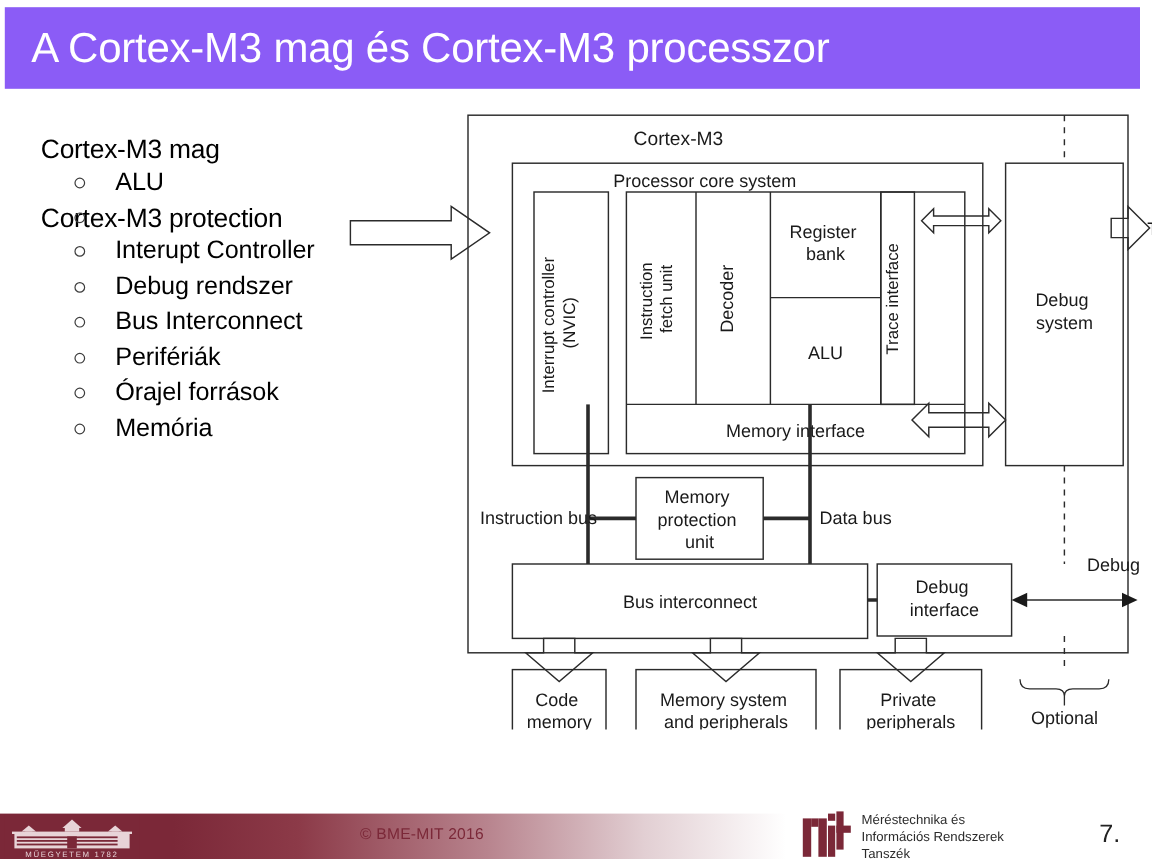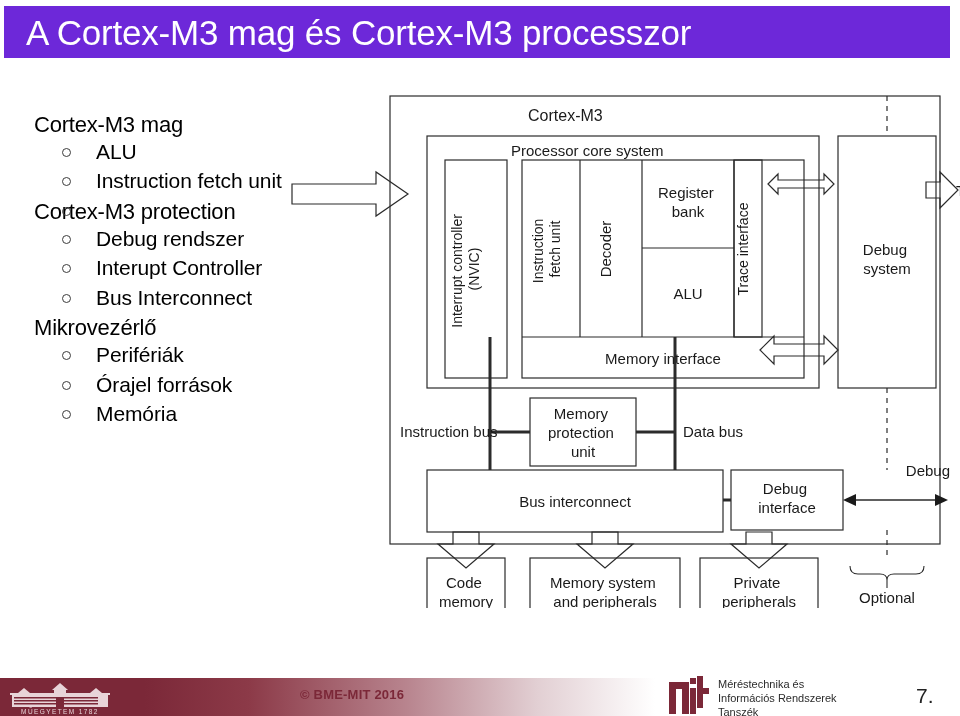--- a/index.html
+++ b/index.html
@@ -6,22 +6,22 @@
   body{
     width:960px;height:716px;
     background:#ffffff;
     font-family:"Liberation Sans", sans-serif;
     position:relative;
     overflow:hidden;
     color:#000;
   }
   
   #title-band{
-    position:absolute;left:4px;top:6px;width:946px;height:52px;
-    background:#6d28d9;
+    position:absolute;left:4px;top:6px;width:946px;height:68px;
+    background:#8b5cf6;
     display:flex;align-items:center;
   }
   #title-text{
     color:#ffffff;
     font-size:35px;
     line-height:1;
     padding-left:22px;
     letter-spacing:-0.2px;
     white-space:nowrap;
     font-weight:400;
@@ -59,21 +59,21 @@
   
   #footer-bar{
     position:absolute;left:0;top:678px;width:655px;height:38px;
     background:linear-gradient(to right,#7b2838 0%,#7b2838 22%,#8c3a48 38%,#b8848e 62%,#e2cfd3 82%,#ffffff 100%);
   }
   #bme-logo{
     position:absolute;left:4px;top:679px;width:112px;height:37px;
   }
   #copyright{
     position:absolute;left:300px;top:687px;
-    font-size:13px;font-weight:bold;color:#7b2838;
+    font-size:13px;font-weight:normal;color:#7b2838;
     letter-spacing:0.2px;
   }
   #mit-logo-wrap{
     position:absolute;left:668px;top:676px;display:flex;align-items:flex-start;
   }
   #mit-dept{
     margin-left:8px;margin-top:1px;
     font-size:11px;line-height:1.28;color:#2b2b2b;
     white-space:nowrap;
   }
@@ -93,42 +93,37 @@
 <div id="bullets">
 
   <div class="lvl1">Cortex-M3 mag</div>
 
   <div class="lvl2">
     <span class="bullet-ring"></span>
     <span>ALU</span>
   </div>
   <div class="lvl2">
     <span class="bullet-ring"></span>
-    <span>Instruction fetch unit</span>
-  </div>
-  <div class="lvl2">
-    <span class="bullet-ring"></span>
   </div>
 
   <div class="lvl1">Cortex-M3 protection</div>
 
   <div class="lvl2">
     <span class="bullet-ring"></span>
+    <span>Interupt Controller</span>
+  </div>
+  <div class="lvl2">
+    <span class="bullet-ring"></span>
     <span>Debug rendszer</span>
   </div>
   <div class="lvl2">
     <span class="bullet-ring"></span>
-    <span>Interupt Controller</span>
-  </div>
-  <div class="lvl2">
-    <span class="bullet-ring"></span>
     <span>Bus Interconnect</span>
   </div>
 
-  <div class="lvl1">Mikrovezérlő</div>
 
   <div class="lvl2">
     <span class="bullet-ring"></span>
     <span>Perifériák</span>
   </div>
   <div class="lvl2">
     <span class="bullet-ring"></span>
     <span>Órajel források</span>
   </div>
   <div class="lvl2">

